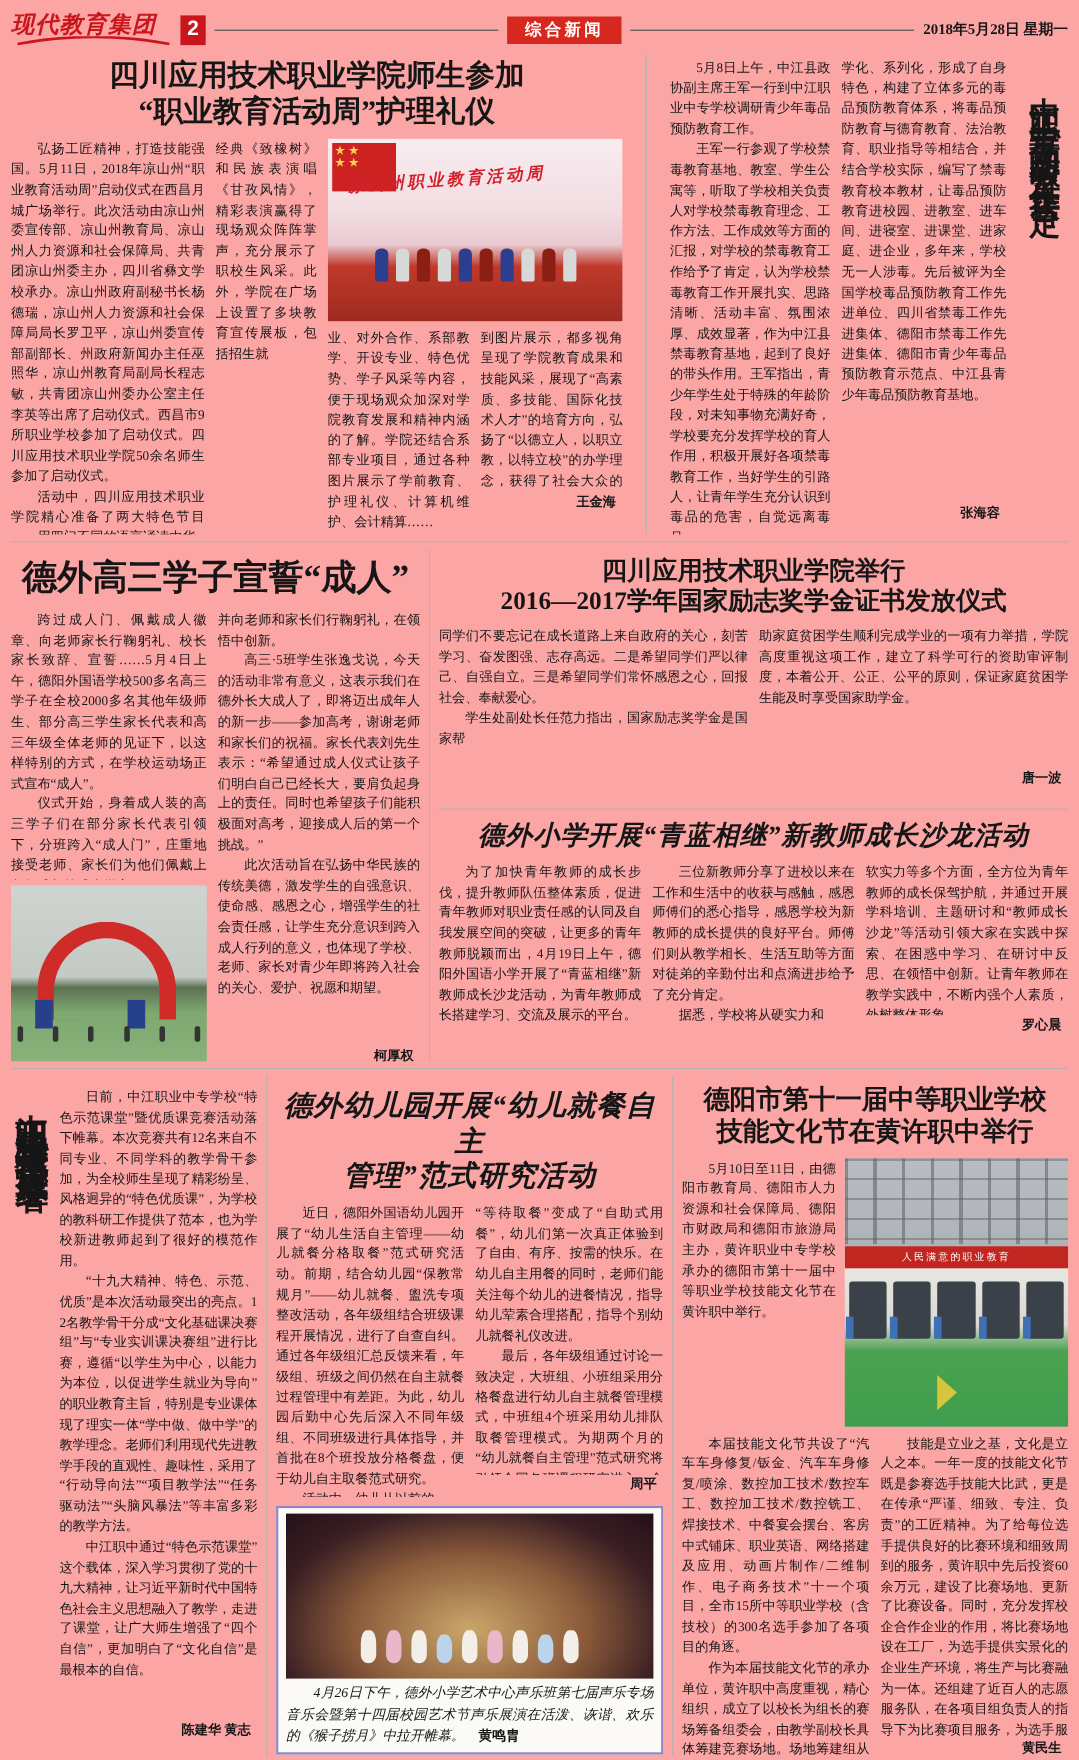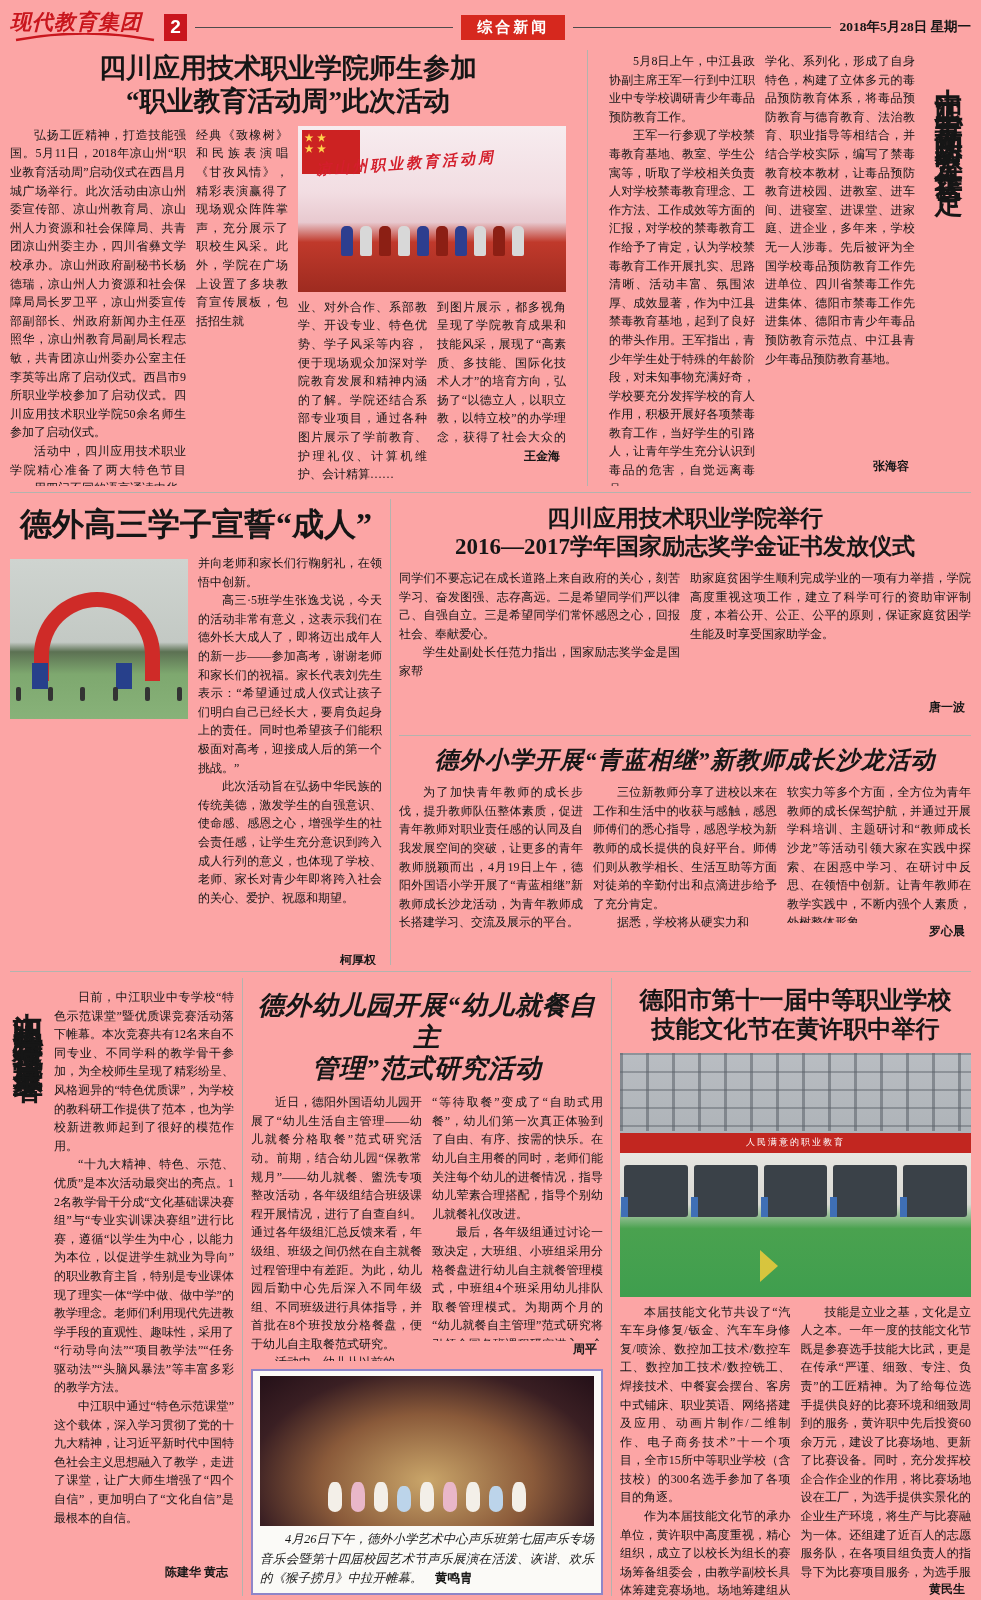--- a/index.html
+++ b/index.html
@@ -123,21 +123,21 @@
     <div class="hline"></div>
     <div class="seclabel">综合新闻</div>
     <div class="hline"></div>
     <div class="date">2018年5月28日 星期一</div>
   </div>
 
   <div class="sec1">
     <div class="artA">
       <div class="t titleA">
         <div>四川应用技术职业学院师生参加</div>
-        <div>“职业教育活动周”此次活动</div>
+        <div>“职业教育活动周”护理礼仪</div>
       </div>
       <div class="bodyA">
         <div class="col colA1">
             <p>弘扬工匠精神，打造技能强国。5月11日，2018年凉山州“职业教育活动周”启动仪式在西昌月城广场举行。此次活动由凉山州委宣传部、凉山州教育局、凉山州人力资源和社会保障局、共青团凉山州委主办，四川省彝文学校承办。凉山州政府副秘书长杨德瑞，凉山州人力资源和社会保障局局长罗卫平，凉山州委宣传部副部长、州政府新闻办主任巫照华，凉山州教育局副局长程志敏，共青团凉山州委办公室主任李英等出席了启动仪式。西昌市9所职业学校参加了启动仪式。四川应用技术职业学院50余名师生参加了启动仪式。</p>
             <p>活动中，四川应用技术职业学院精心准备了两大特色节目——用四门不同的语言诵读中华</p>
           </div>
         <div class="col colA2 cont">
             <p>经典《致橡树》和民族表演唱《甘孜风情》，精彩表演赢得了现场观众阵阵掌声，充分展示了职校生风采。此外，学院在广场上设置了多块教育宣传展板，包括招生就</p>
           </div>
         <div class="rightA">
@@ -190,20 +190,24 @@
     </div>
   </div>
 
   <div class="hdiv"></div>
 
   <div class="sec2">
     <div class="artC">
       <div class="t titleC">德外高三学子宣誓“成人”</div>
       <div class="bodyC">
         <div class="colC1wrap">
+          <div class="col colC1">
+              <p>跨过成人门、佩戴成人徽章、向老师家长行鞠躬礼、校长家长致辞、宣誓……5月4日上午，德阳外国语学校500多名高三学子在全校2000多名其他年级师生、部分高三学生家长代表和高三年级全体老师的见证下，以这样特别的方式，在学校运动场正式宣布“成人”。</p>
+              <p>仪式开始，身着成人装的高三学子们在部分家长代表引领下，分班跨入“成人门”，庄重地接受老师、家长们为他们佩戴上象征成年的成人徽章，</p>
+            </div>
           <div class="photo photoB">
             <div class="pb-arch"></div>
             <div class="pb-foot pb-f1"></div>
             <div class="pb-foot pb-f2"></div>
             <div class="pb-people">
                 <i></i>
                 <i></i>
                 <i></i>
                 <i></i>
                 <i></i>
@@ -313,20 +317,23 @@
         <p class="caption"><span>4月26日下午，德外小学艺术中心声乐班第七届声乐专场音乐会暨第十四届校园艺术节声乐展演在活泼、诙谐、欢乐的《猴子捞月》中拉开帷幕。</span>　<b>黄鸣胄</b></p>
       </div>
     </div>
     <div class="vdiv"></div>
     <div class="artH">
       <div class="t titleH">
         <div>德阳市第十一届中等职业学校</div>
         <div>技能文化节在黄许职中举行</div>
       </div>
       <div class="rowH">
+        <div class="col colH0">
+            <p>5月10日至11日，由德阳市教育局、德阳市人力资源和社会保障局、德阳市财政局和德阳市旅游局主办，黄许职业中专学校承办的德阳市第十一届中等职业学校技能文化节在黄许职中举行。</p>
+          </div>
         <div class="photo photoD">
           <div class="pd-truss"></div>
           <div class="pd-banner">人民满意的职业教育</div>
           <div class="pd-machines">
               <i></i>
               <i></i>
               <i></i>
               <i></i>
               <i></i>
             </div>

